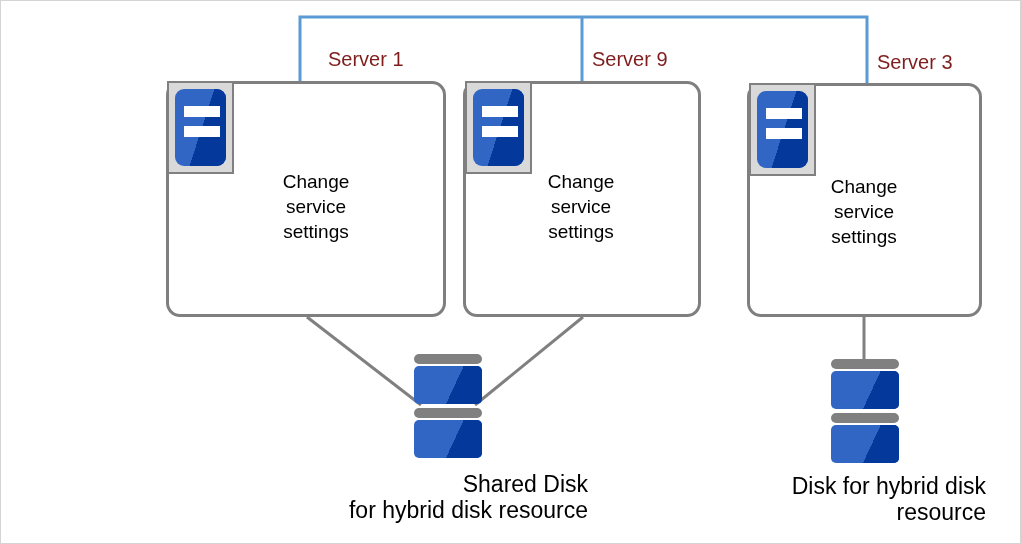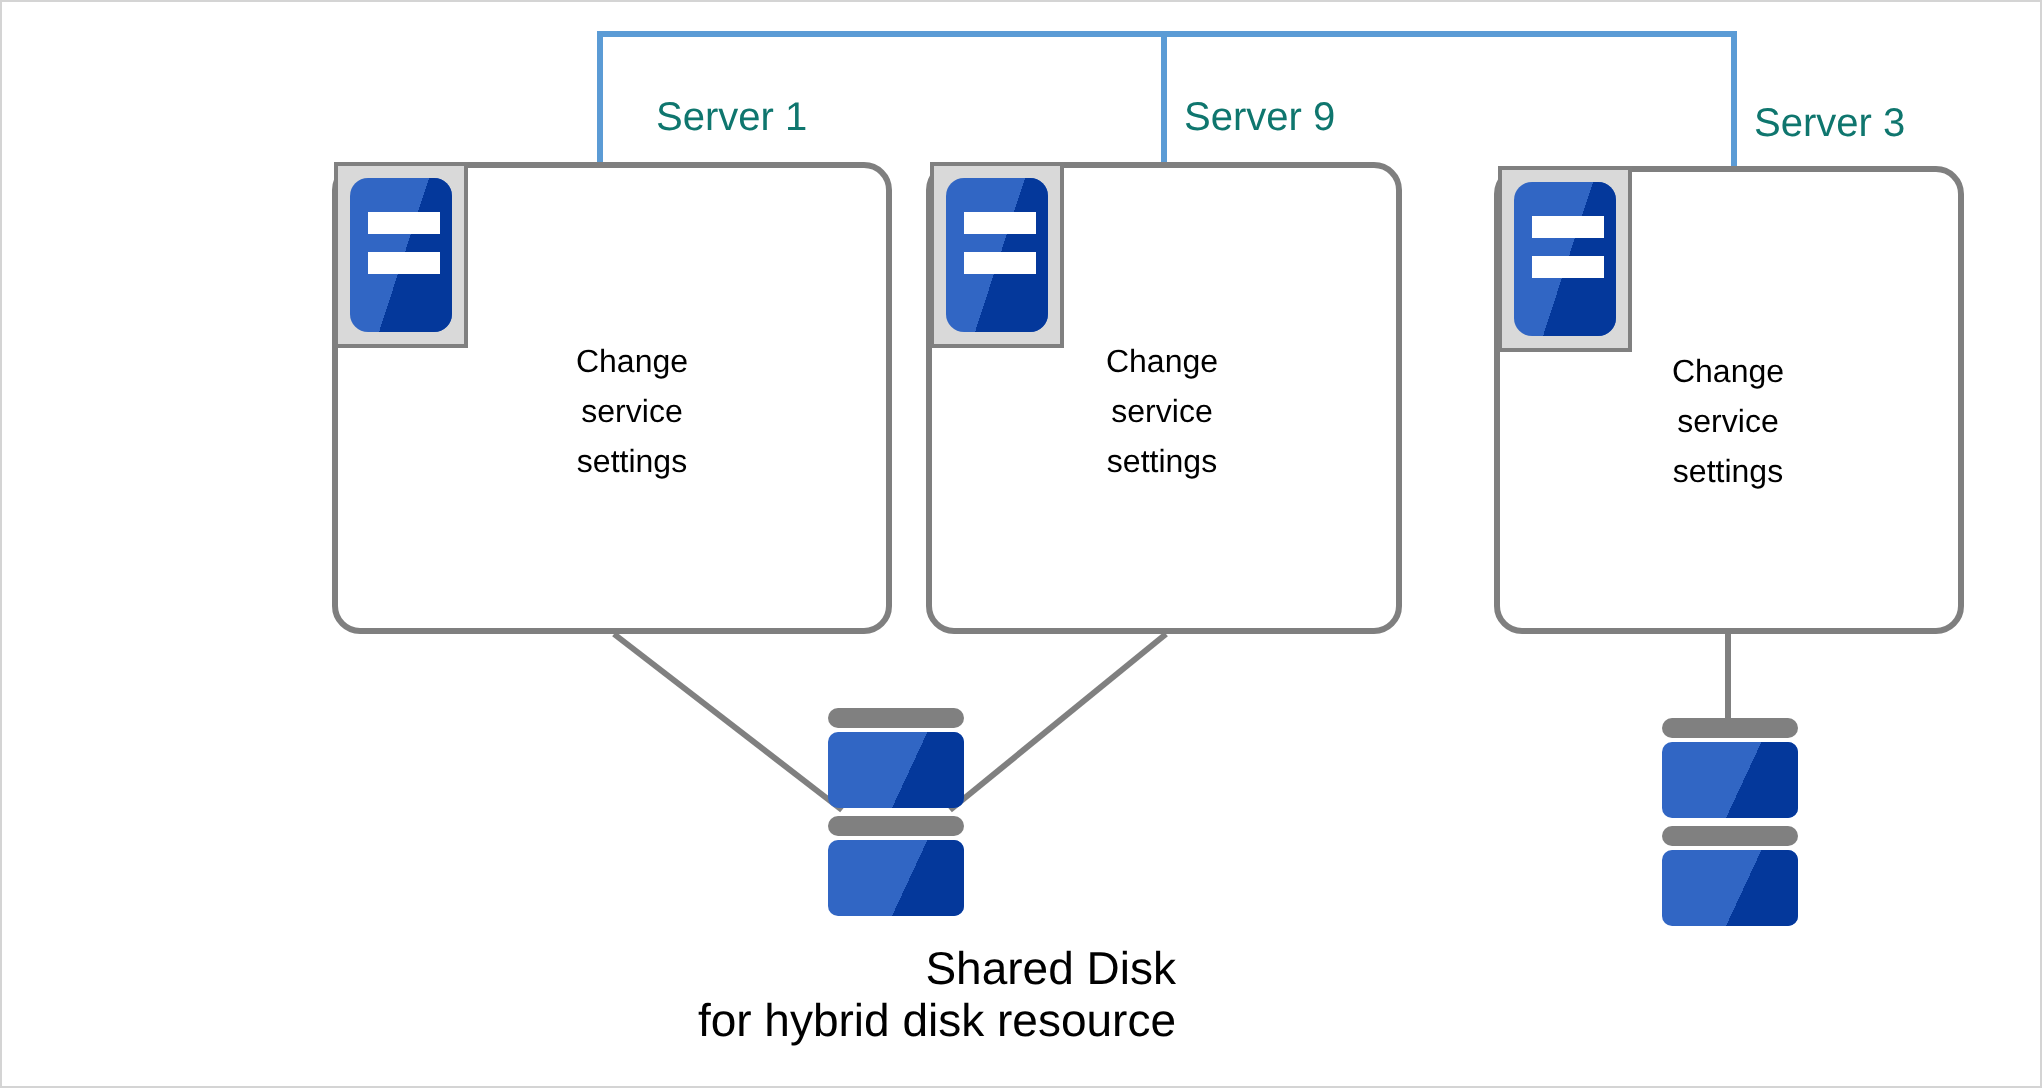--- a/index.html
+++ b/index.html
@@ -30,27 +30,27 @@
   .server-box {
     position: absolute;
     box-sizing: border-box;
     border: 3px solid #7f7f7f;
     border-radius: 14px;
     background: #ffffff;
   }
   .server-label {
     position: absolute;
     font-size: 20px;
-    color: #0f766e;
+    color: #7f1d1d;
     white-space: nowrap;
     line-height: 1;
   }
   .server-text {
     position: absolute;
-    font-size: 16px;
+    font-size: 19px;
     color: #000000;
     line-height: 25px;
     text-align: center;
     white-space: pre-line;
   }
   
   .server-icon {
     position: absolute;
     box-sizing: border-box;
     width: 67px;
@@ -194,14 +194,16 @@
   <div class="disk-icon" style="left:830px; top:358px;">
     <div class="disk-cap"></div>
     <div class="disk-body">
       <div class="shade"></div>
     </div>
     <div class="disk-cap"></div>
     <div class="disk-body">
       <div class="shade"></div>
     </div>
   </div>
+  <div class="caption" style="left:745px; top:472px; width:240px;">Disk for hybrid disk
+resource</div>
 
 </div>
 
 </body></html>

